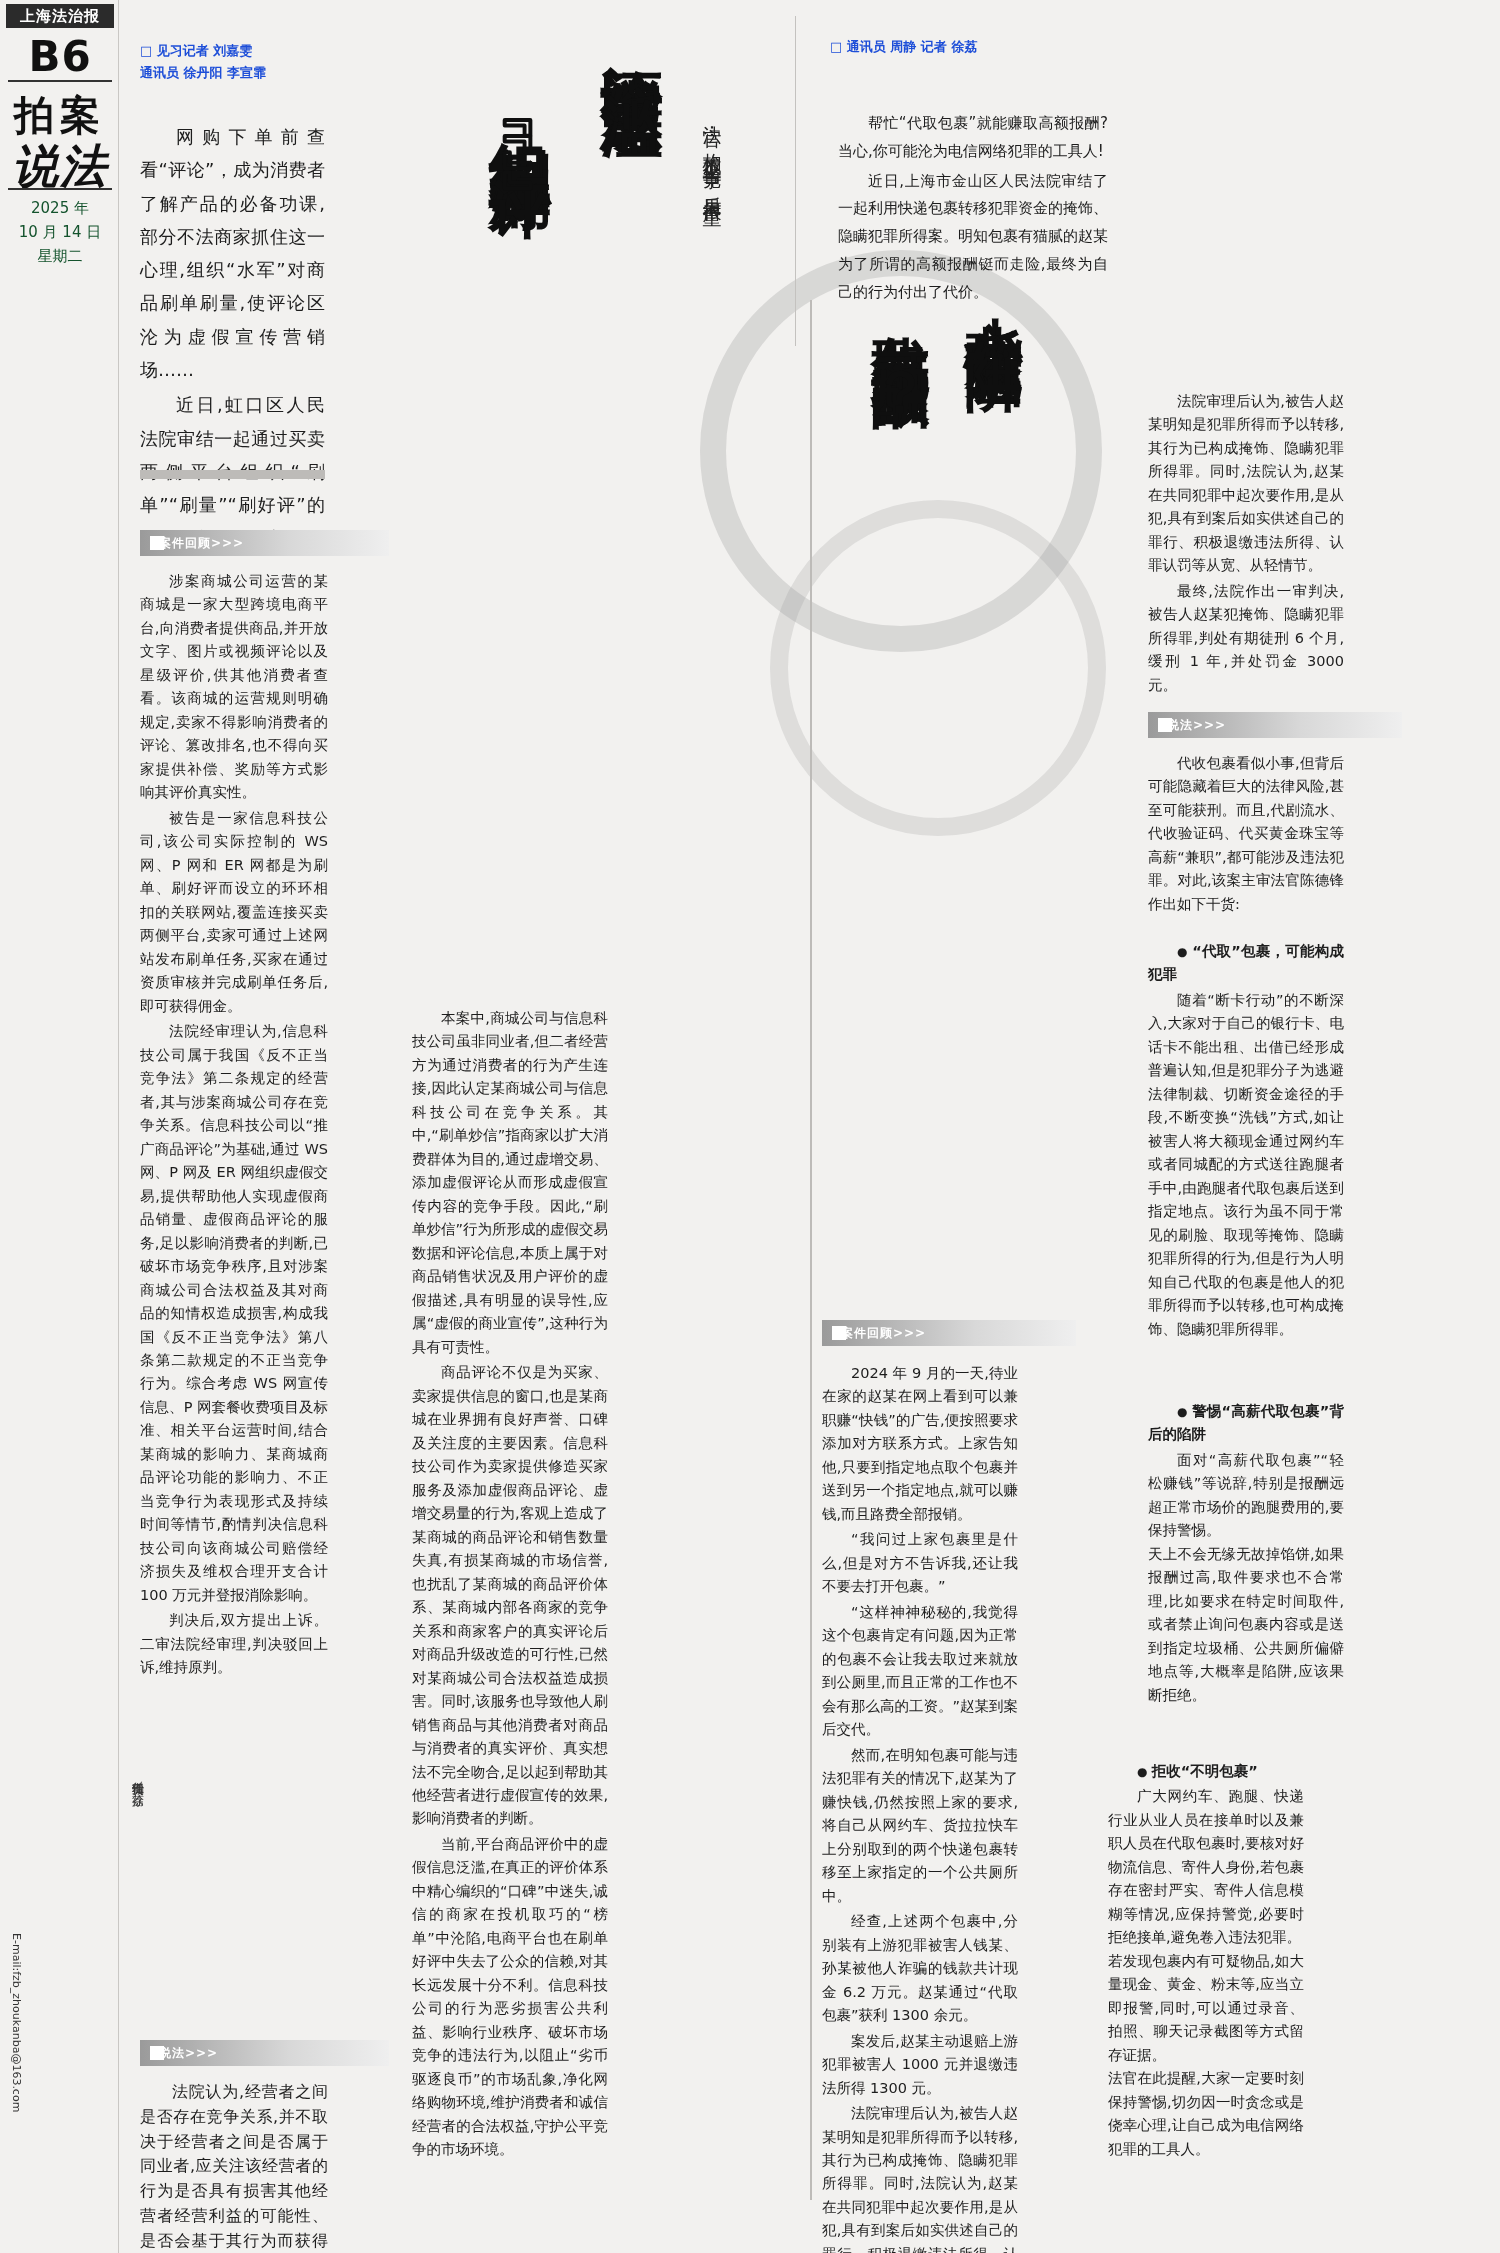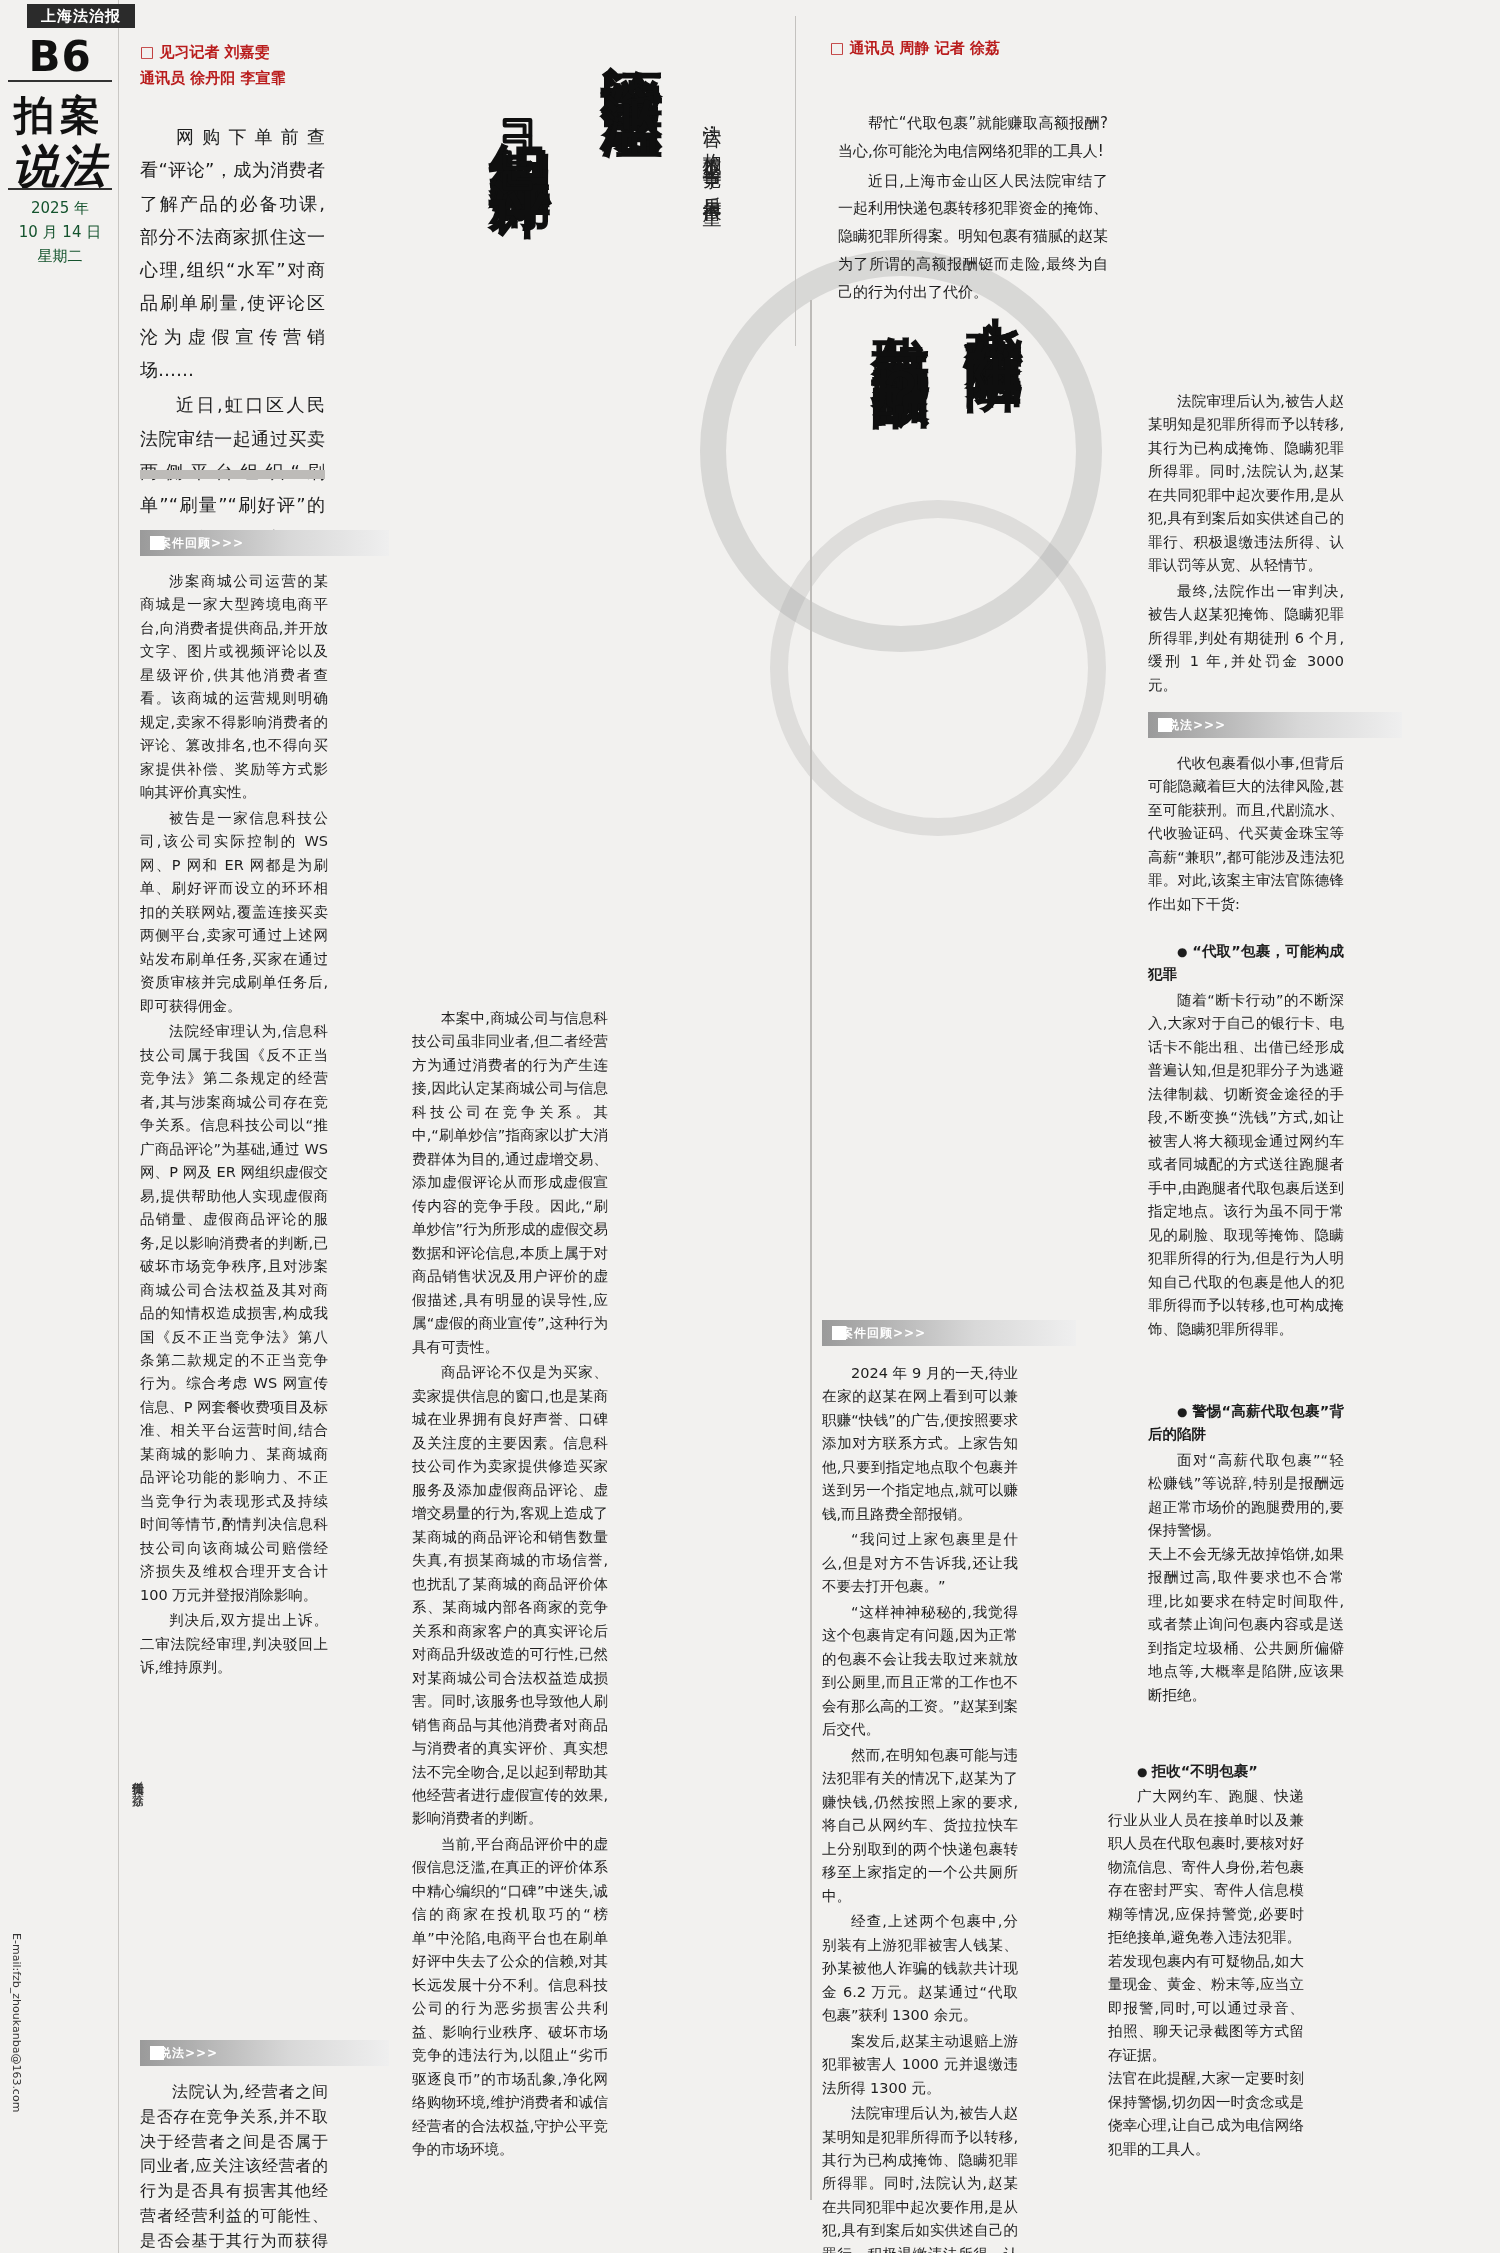--- a/index.html
+++ b/index.html
@@ -19,21 +19,20 @@
   .masthead{
     position:absolute;left:0;top:0;width:118px;height:2253px;
     background:#f2f1ef;
     border-right:1px solid #c9c7c4;
   }
   .mast-logo{
     position:absolute;left:6px;top:4px;width:108px;height:24px;
     background:#2b2b2b;color:#fff;font-size:15px;line-height:24px;
     text-align:center;letter-spacing:1px;font-weight:bold;
     font-family:"DejaVu Sans","Liberation Sans",sans-serif;
-    margin-left:21px;
   }
   .mast-page{
     position:absolute;left:6px;top:32px;width:108px;
     font-size:42px;font-weight:bold;letter-spacing:1px;text-align:center;
     color:#111;
   }
   .mast-rule{position:absolute;left:8px;width:104px;height:2px;background:#333;}
   .mast-big{
     position:absolute;left:8px;width:104px;text-align:center;
     font-weight:bold;color:#111;
@@ -50,21 +49,21 @@
     font-size:12px;line-height:20px;color:#333;height:380px;
   }
   .mast-email{
     position:absolute;left:4px;bottom:16px;
     writing-mode:vertical-rl;
     font-size:11px;color:#333;height:300px;
   }
   
   .col{position:absolute;font-size:14.5px;line-height:1.62;color:#1d1d1d;text-align:justify;}
   .col p{margin:0 0 2px 0;text-indent:2em;}
-  .byline{font-size:15px;line-height:1.7;color:#b91c1c;}
+  .byline{font-size:13px;line-height:1.7;color:#1d4ed8;}
   .byline .bl{font-weight:bold;}
   .sect-head{
     position:absolute;height:26px;
     background:linear-gradient(90deg,#9a9a9a 0%,#d8d8d8 60%,#efefef 100%);
     color:#fff;font-size:12px;font-weight:bold;line-height:26px;
     padding-left:19px;letter-spacing:1px;
   }
   .sect-head::before{
     content:"";position:absolute;left:10px;top:6px;width:14px;height:14px;
     background:#fff;

